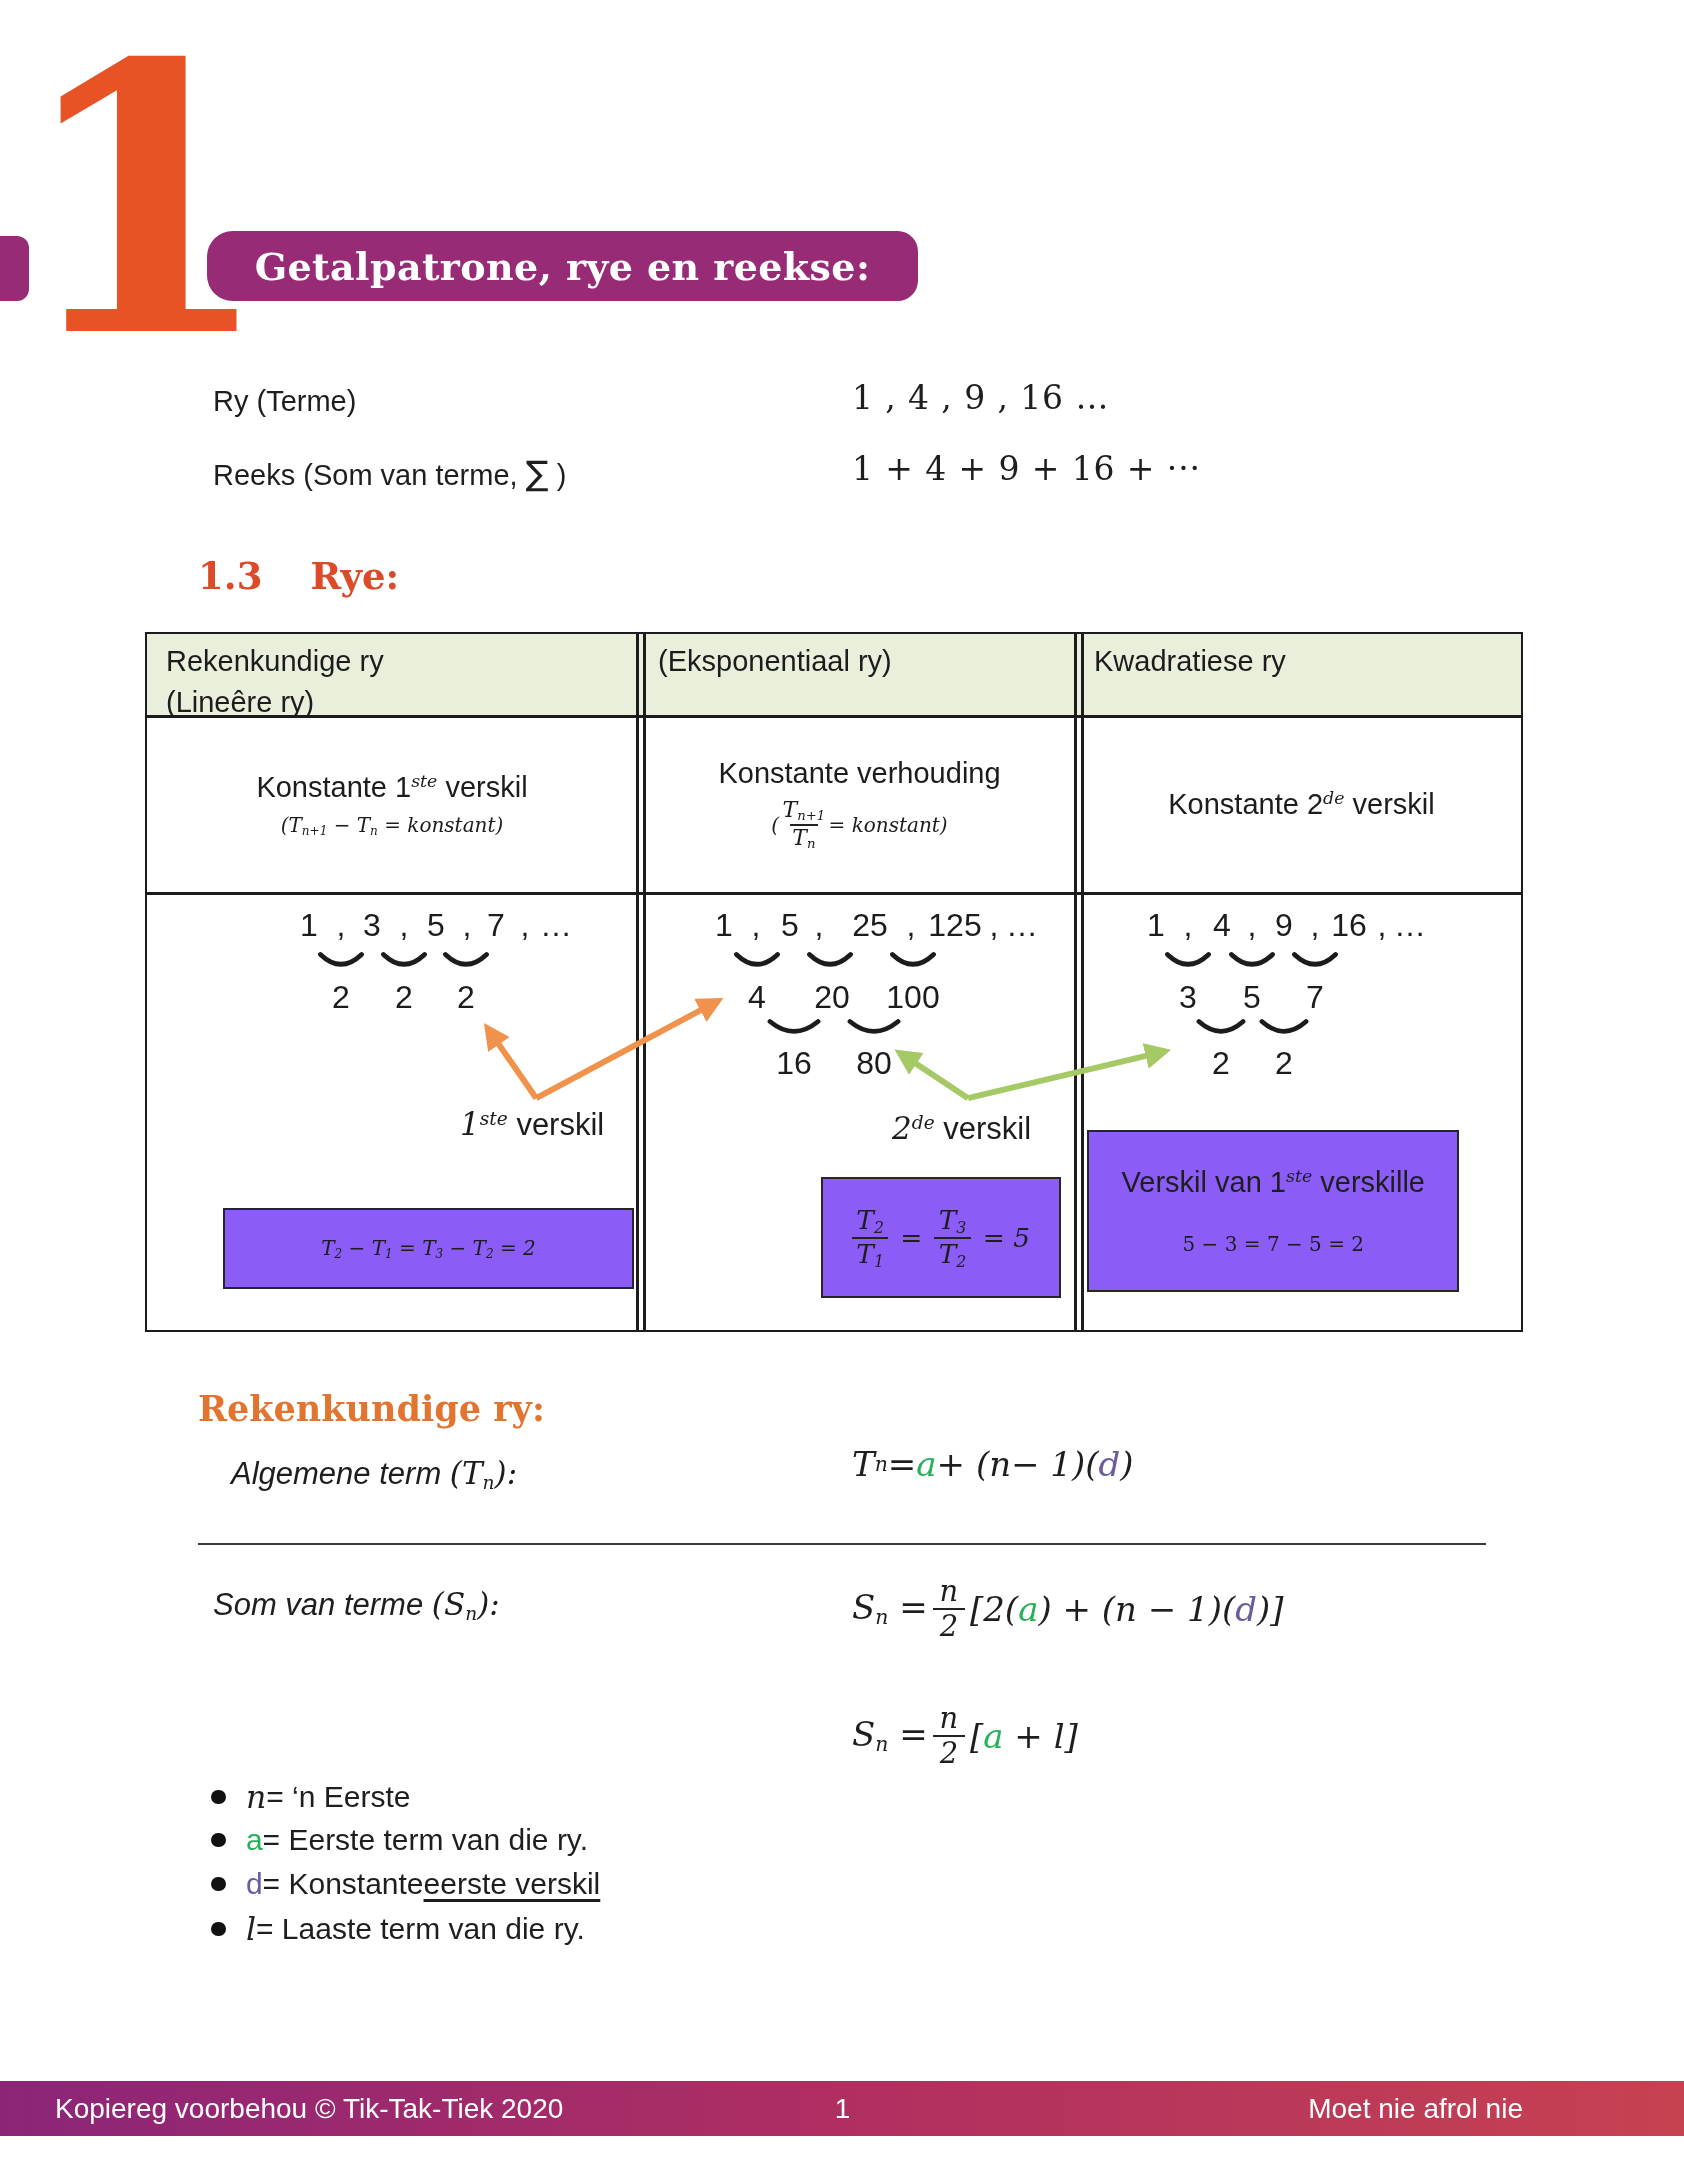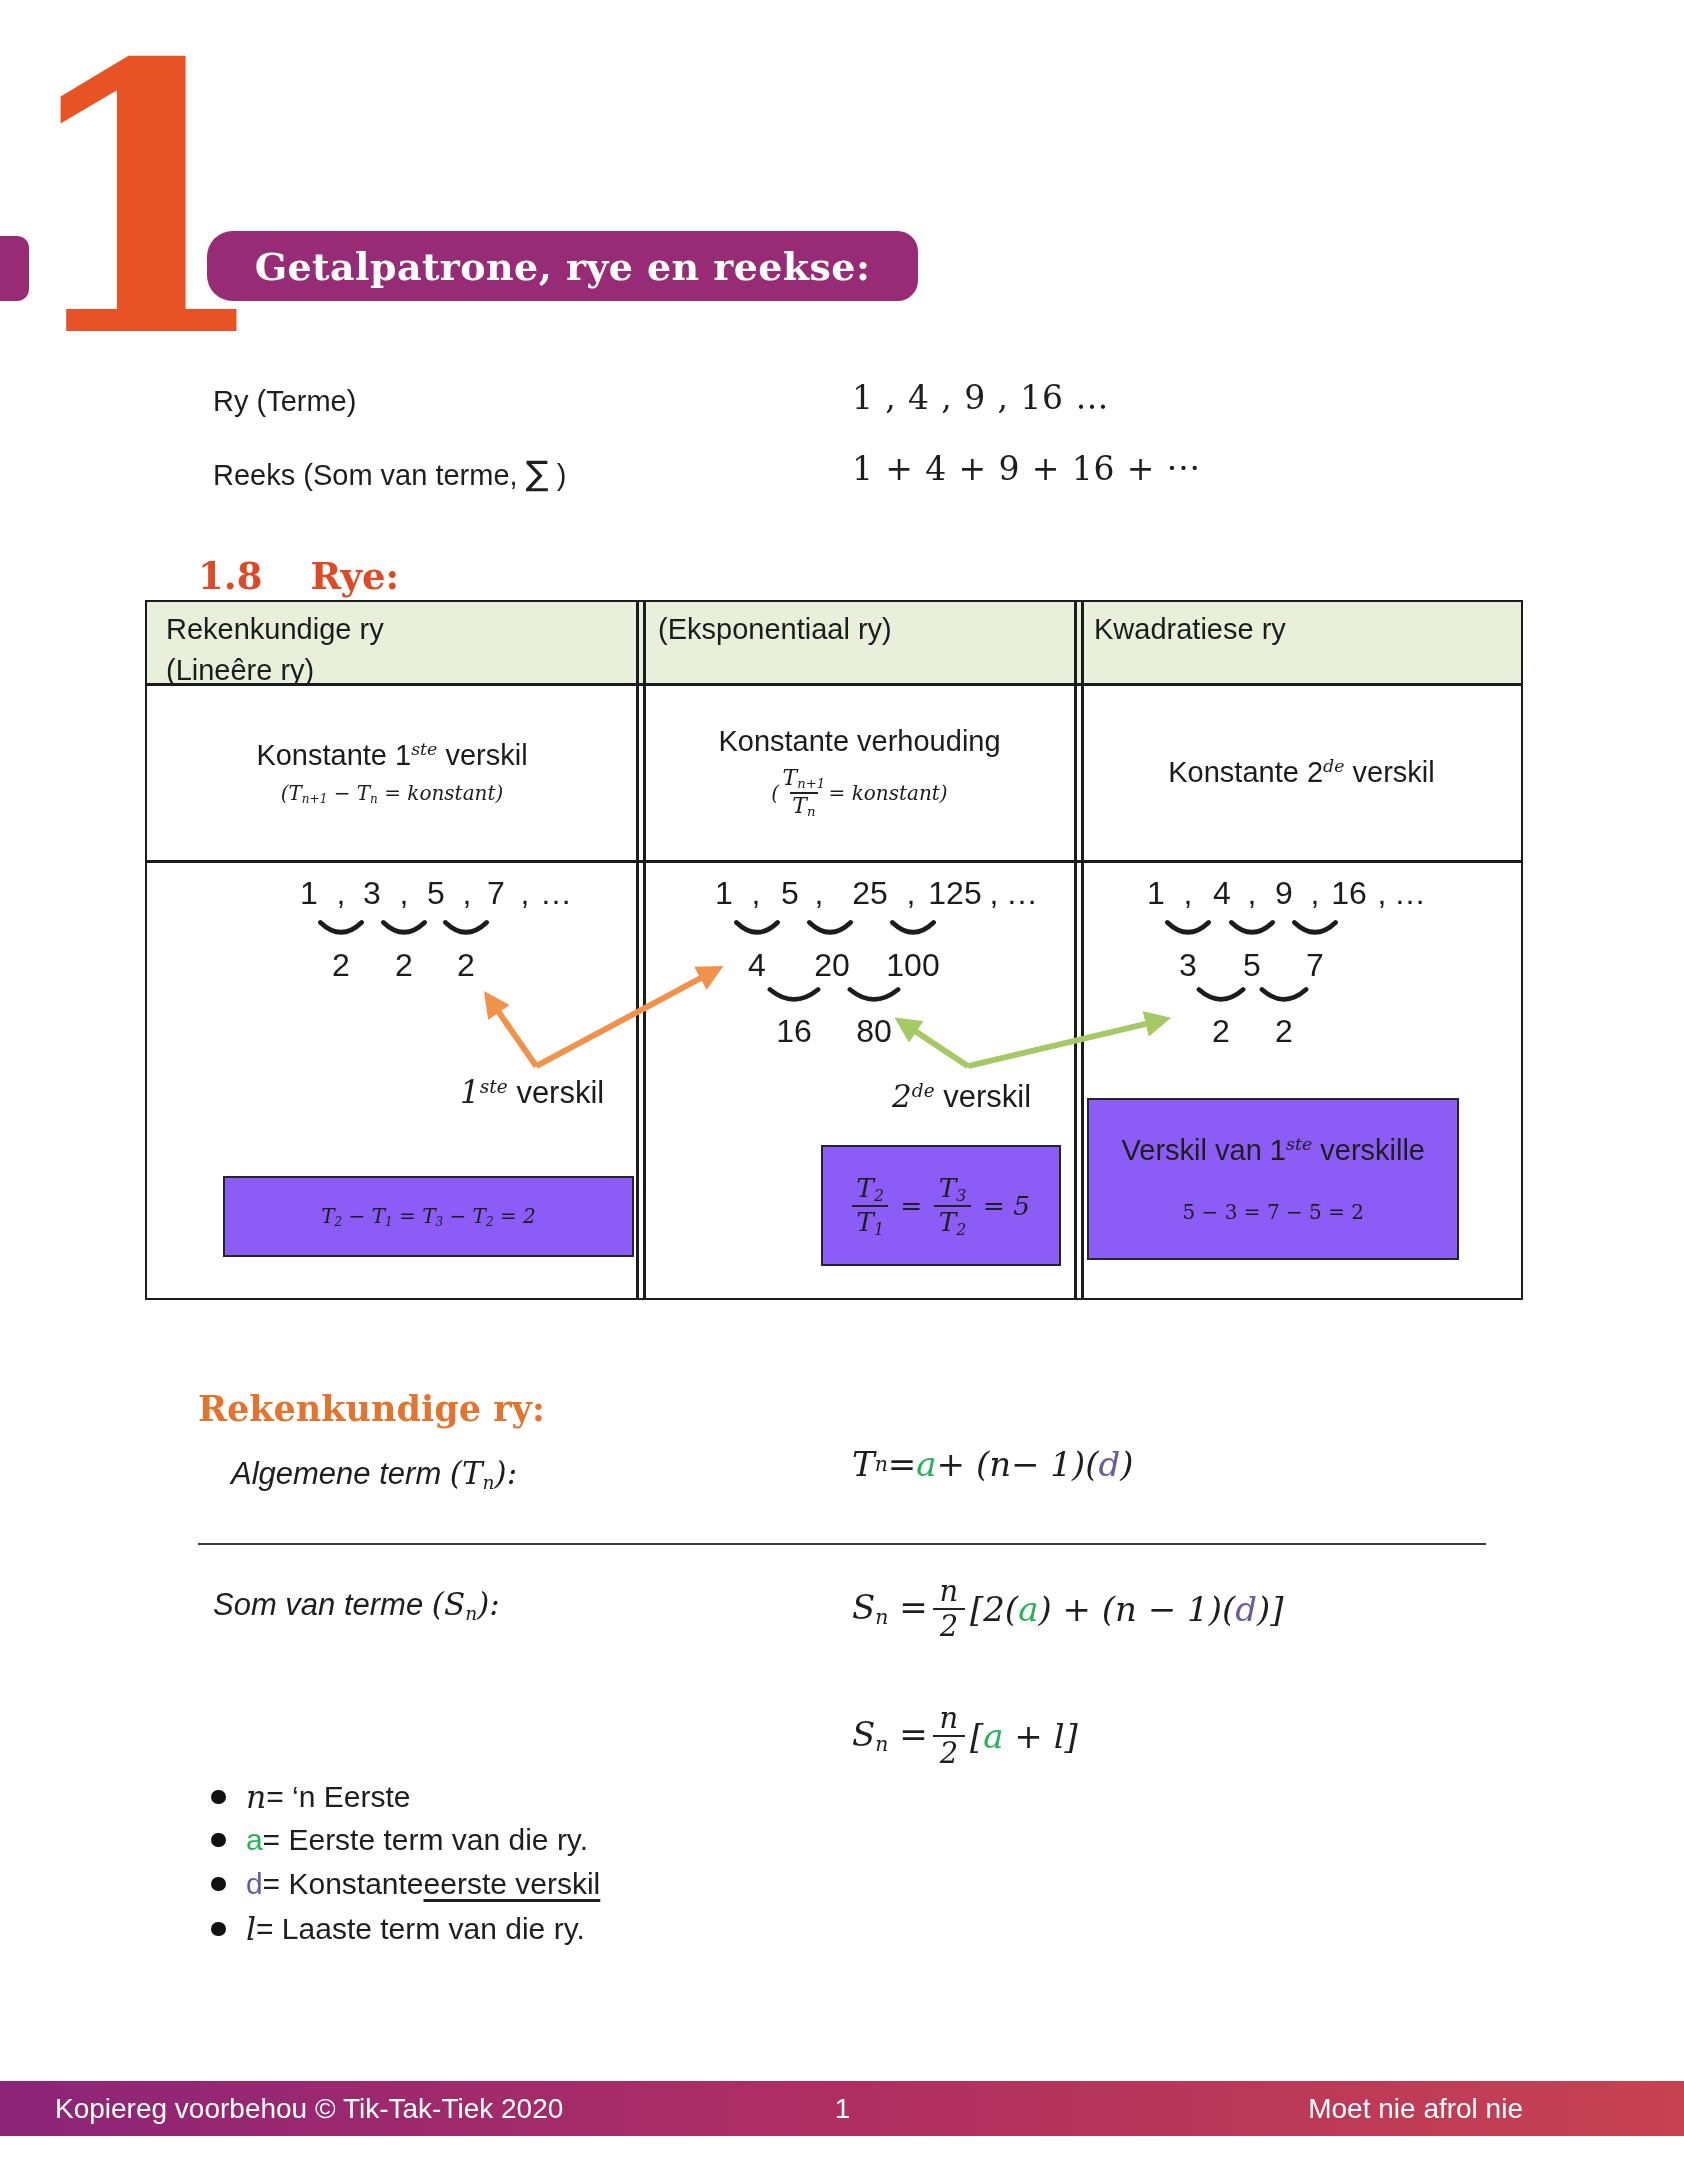--- a/index.html
+++ b/index.html
@@ -14,21 +14,21 @@
           display:flex;align-items:center;justify-content:center;}
   .banner-text{font-family:"DejaVu Serif",serif;font-weight:bold;font-size:38px;color:#ffffff;letter-spacing:0.4px;}
   
   .lbl{font-size:29px;color:#1e1e1e;}
   .mathv{font-family:"DejaVu Serif",serif;font-size:33px;letter-spacing:0.9px;}
   .sigma{font-family:"DejaVu Sans",sans-serif;font-size:34px;}
   
   .sec-head{left:198px;top:554px;font-family:"DejaVu Serif",serif;font-weight:bold;font-size:37px;
             color:#DC4A28;display:flex;gap:48px;}
   
-  .tbl{left:145px;top:600px;width:1378px;height:700px;border:2.6px solid #1c1c1c;box-sizing:border-box;}
+  .tbl{left:145px;top:632px;width:1378px;height:700px;border:2.6px solid #1c1c1c;box-sizing:border-box;}
   .thead-bg{left:0;right:0;top:0;height:81px;background:#EAEFDC;}
   .vline{top:0;bottom:0;width:2.6px;background:#1c1c1c;}
   .hline{left:0;right:0;height:2.6px;background:#1c1c1c;}
   .th{top:6.8px;font-size:29px;line-height:1.42;color:#1c1c1c;}
   .r2{top:83px;height:175px;display:flex;flex-direction:column;align-items:center;justify-content:center;gap:8.5px;}
   .r3{top:261px;height:434px;}
   .c1{left:0;width:490px;} .c2{left:498px;width:429px;} .c3{left:936px;width:437px;}
   .cell-txt{font-size:29px;color:#1c1c1c;}
   .mit{font-family:"DejaVu Serif",serif;font-style:italic;font-size:20px;color:#1c1c1c;}
   .msub{font-size:0.6em;vertical-align:-0.25em;}
@@ -76,21 +76,21 @@
   </div>
 
   <div class="abs lbl" style="left:213px;top:385px;">Ry (Terme)</div>
   <div class="abs mathv" style="left:852px;top:378px;">1 , 4 , 9 , 16 …</div>
   <div class="abs lbl" style="left:213px;top:453px;">
     <span>Reeks (Som van terme, </span><span class="sigma">∑</span><span> )</span>
   </div>
   <div class="abs mathv" style="left:852px;top:449px;">1 + 4 + 9 + 16 + ···</div>
 
   <div class="abs sec-head">
-    <span>1.8</span>
+    <span>1.3</span>
     <span>Rye:</span>
   </div>
 
   <div class="abs tbl">
     <div class="abs thead-bg"></div>
     <div class="abs vline" style="left:489px;"></div>
     <div class="abs vline" style="left:496px;"></div>
     <div class="abs vline" style="left:927px;"></div>
     <div class="abs vline" style="left:934px;"></div>
     <div class="abs hline" style="top:81px;"></div>

